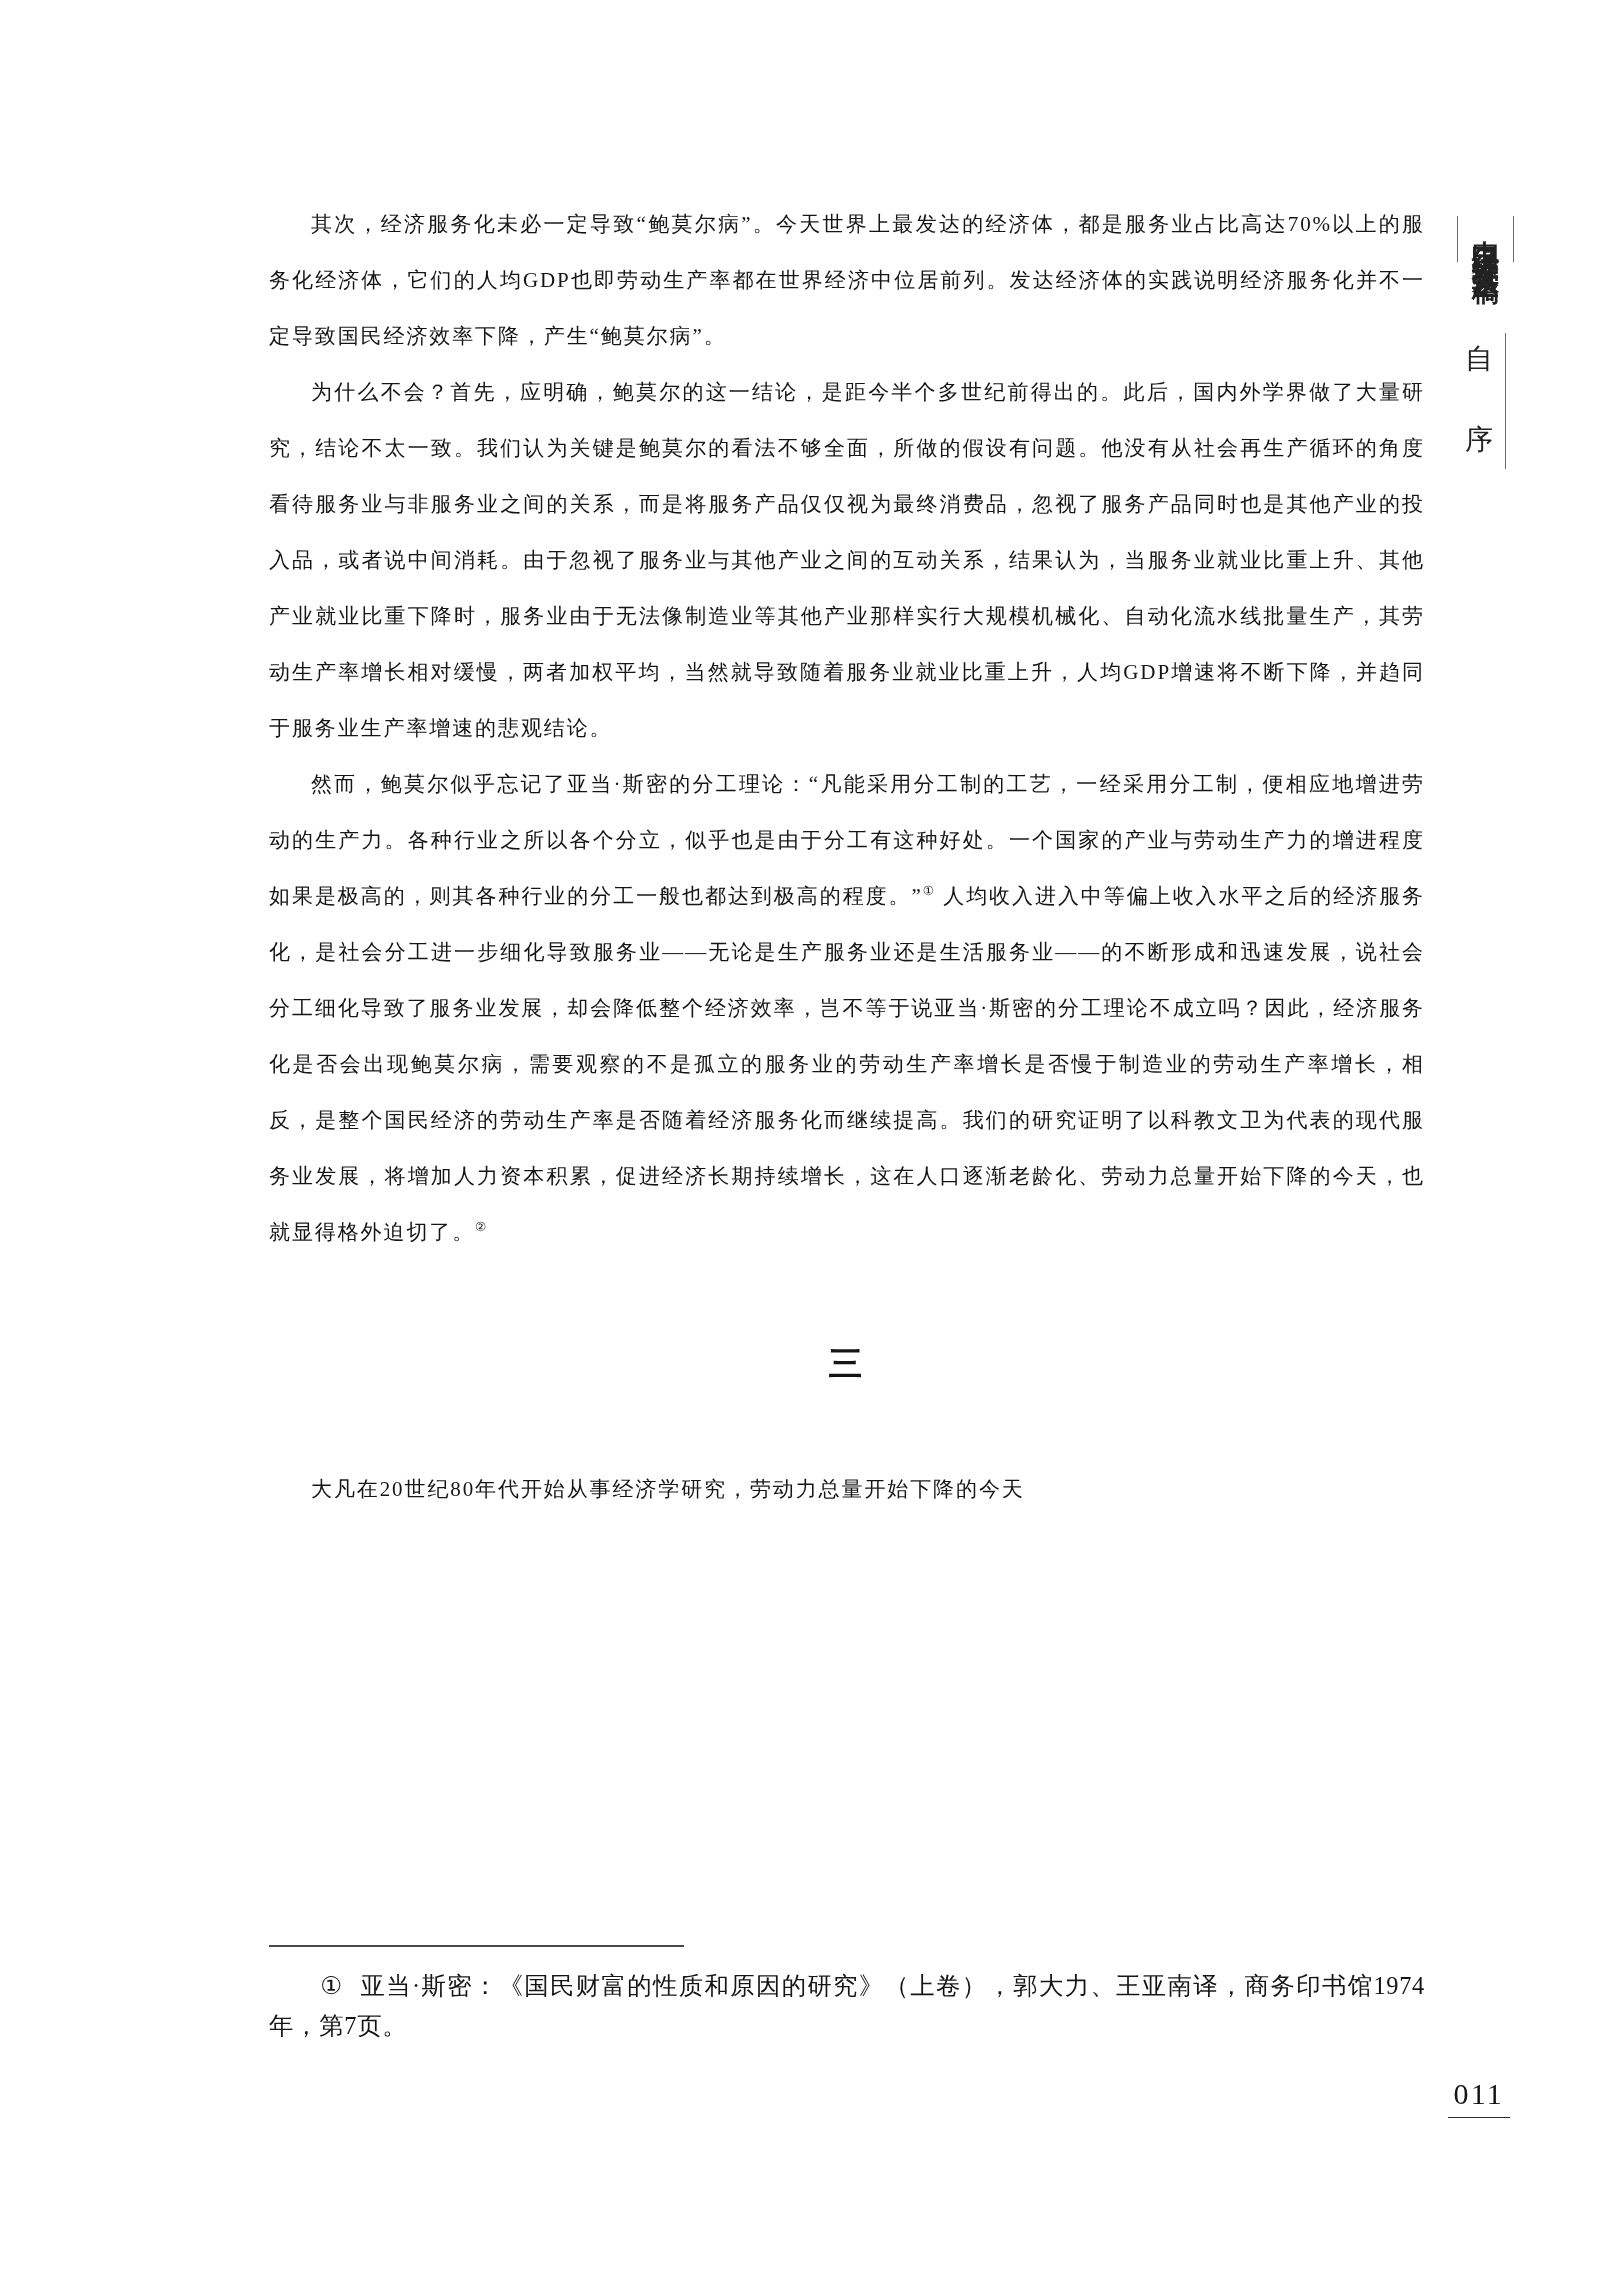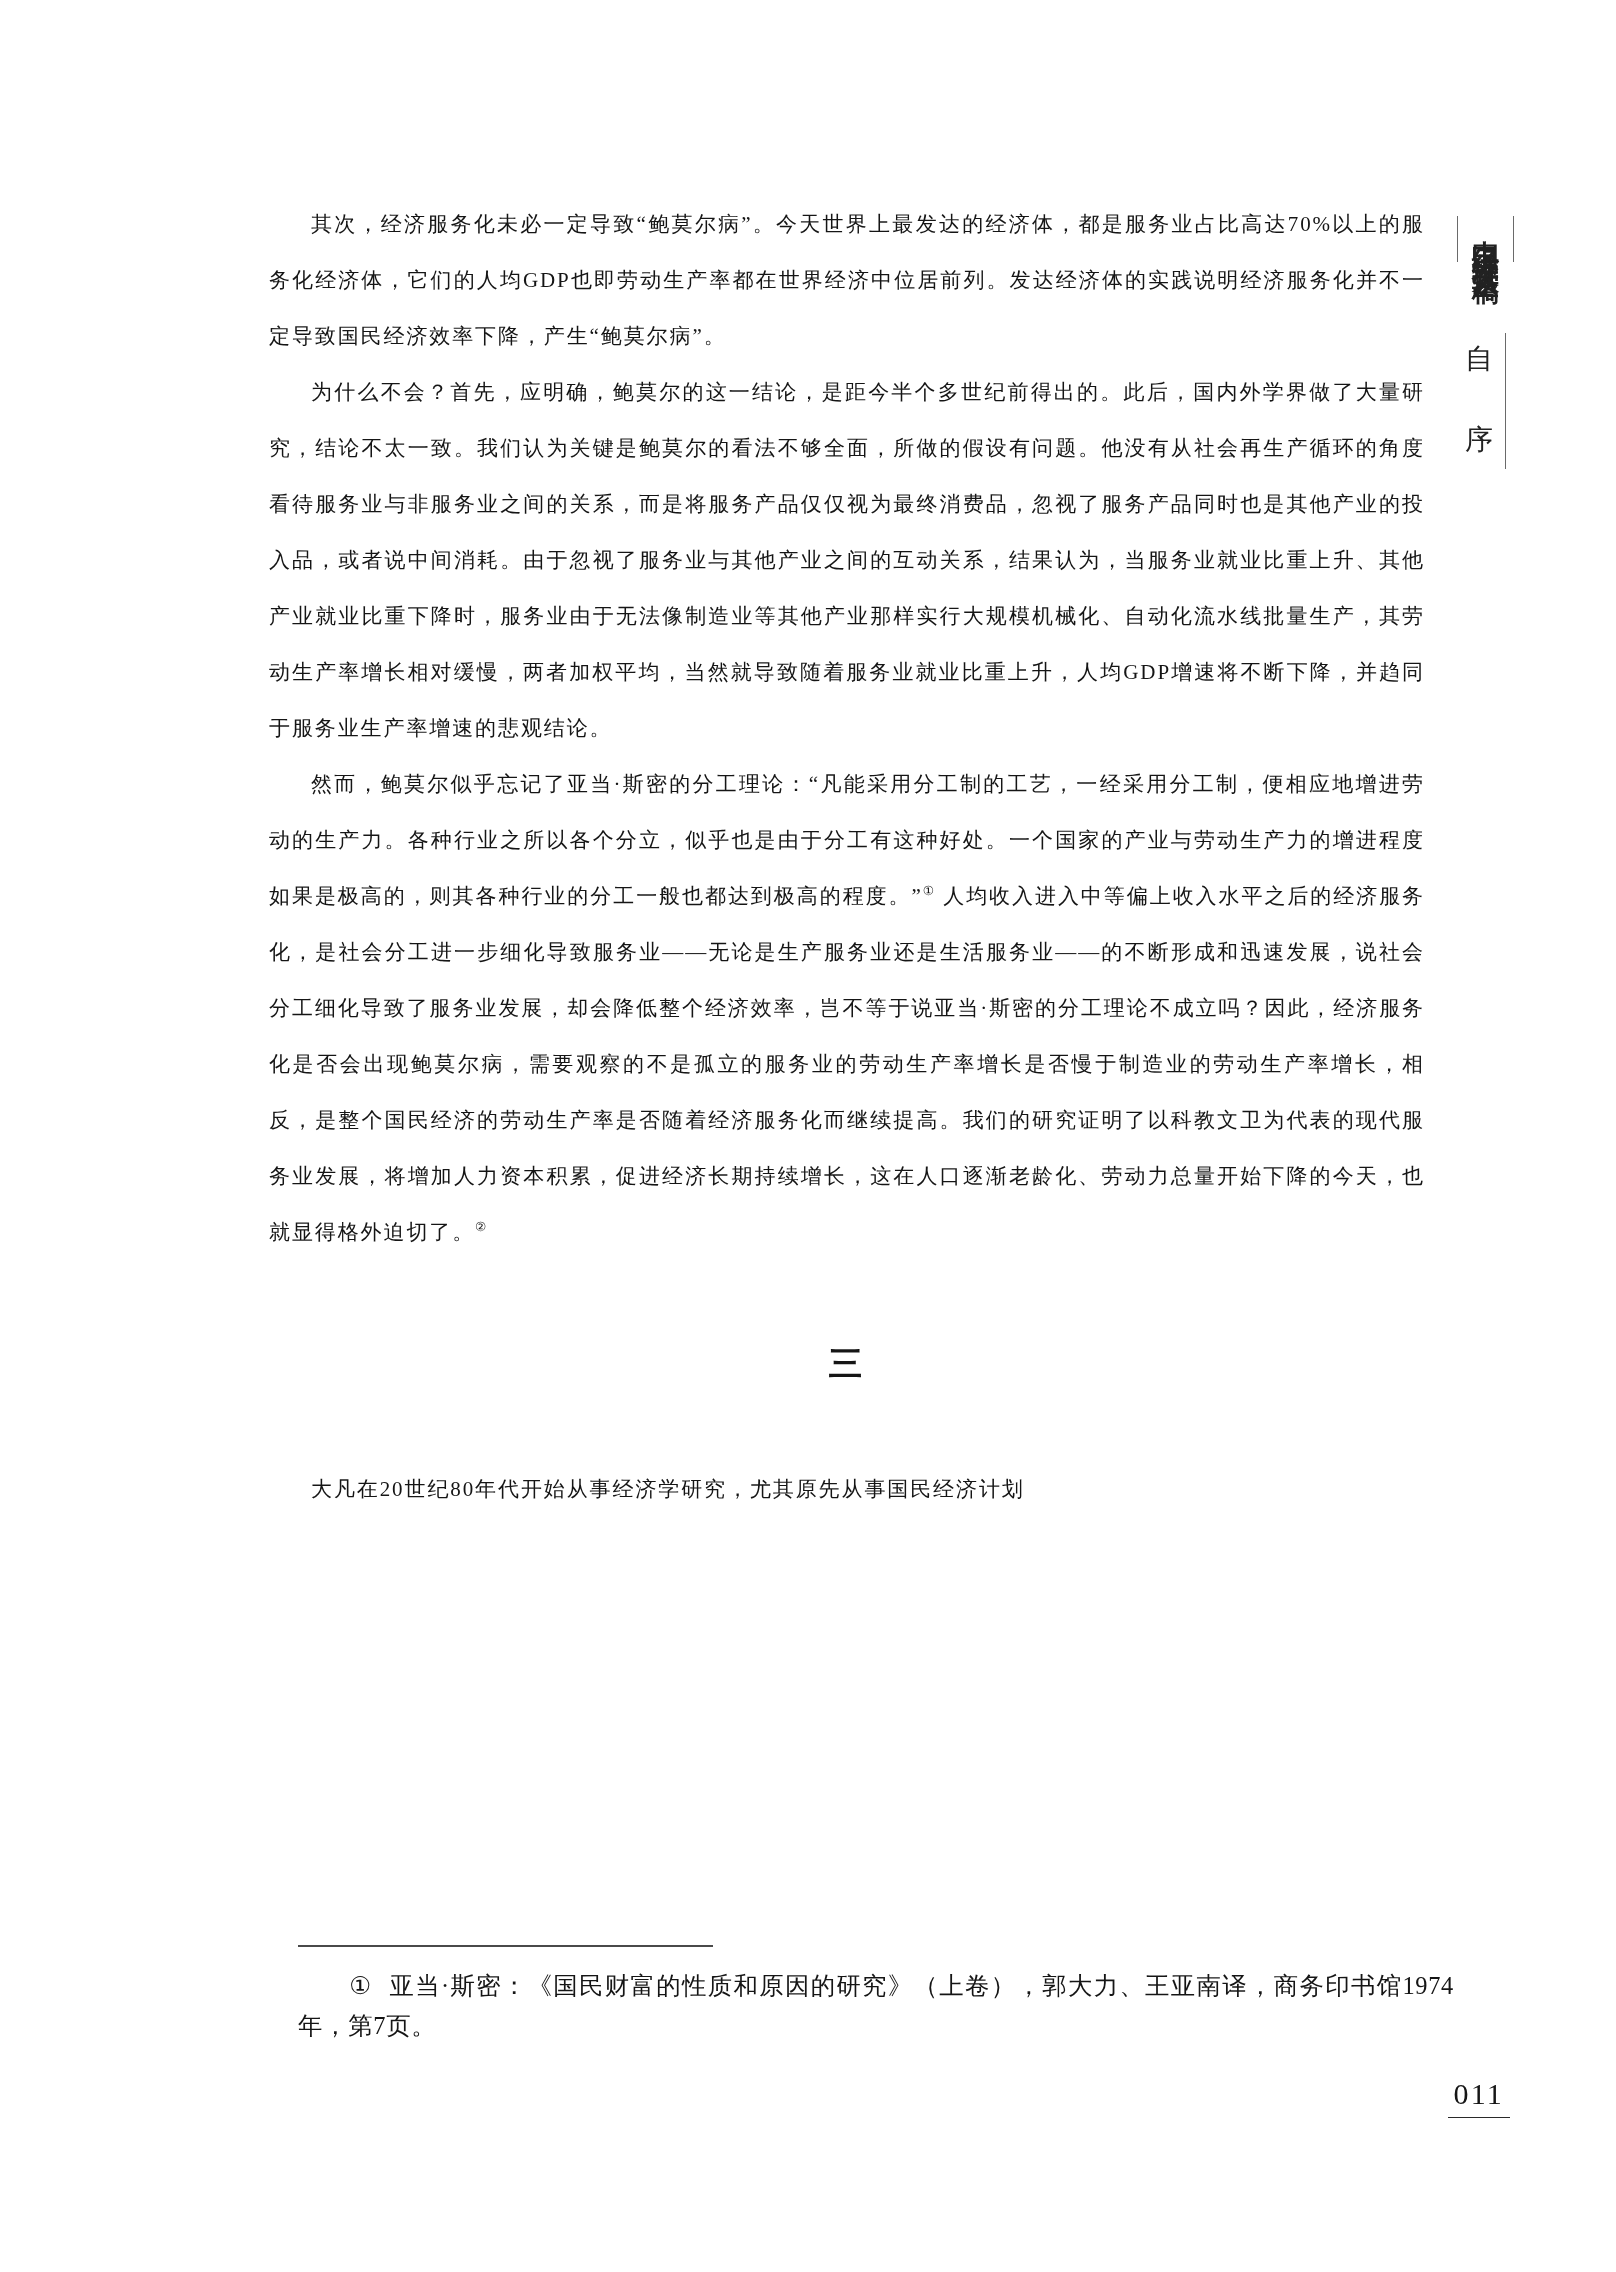--- a/index.html
+++ b/index.html
@@ -42,21 +42,20 @@
     letter-spacing: 3px;
     margin: 81px 0 74px 0;
   }
 
   
   .footnote-area {
     position: absolute;
     left: 269px;
     top: 1945px;
     width: 1156px;
-    margin-left: 29px;
   }
   .footnote-rule {
     width: 415px;
     height: 1.5px;
     background: #4a4a4a;
     margin-bottom: 19px;
   }
   .footnote {
     font-size: 24.4px;
     line-height: 40px;
@@ -114,21 +113,21 @@
   }
 </style>
 </head>
 <body>
 
 <div class="main-text">
   <p class="body-para">其次，经济服务化未必一定导致“鲍莫尔病”。今天世界上最发达的经济体，都是服务业占比高达70%以上的服务化经济体，它们的人均GDP也即劳动生产率都在世界经济中位居前列。发达经济体的实践说明经济服务化并不一定导致国民经济效率下降，产生“鲍莫尔病”。</p>
   <p class="body-para">为什么不会？首先，应明确，鲍莫尔的这一结论，是距今半个多世纪前得出的。此后，国内外学界做了大量研究，结论不太一致。我们认为关键是鲍莫尔的看法不够全面，所做的假设有问题。他没有从社会再生产循环的角度看待服务业与非服务业之间的关系，而是将服务产品仅仅视为最终消费品，忽视了服务产品同时也是其他产业的投入品，或者说中间消耗。由于忽视了服务业与其他产业之间的互动关系，结果认为，当服务业就业比重上升、其他产业就业比重下降时，服务业由于无法像制造业等其他产业那样实行大规模机械化、自动化流水线批量生产，其劳动生产率增长相对缓慢，两者加权平均，当然就导致随着服务业就业比重上升，人均GDP增速将不断下降，并趋同于服务业生产率增速的悲观结论。</p>
   <p class="body-para"><span>然而，鲍莫尔似乎忘记了亚当·斯密的分工理论：“凡能采用分工制的工艺，一经采用分工制，便相应地增进劳动的生产力。各种行业之所以各个分立，似乎也是由于分工有这种好处。一个国家的产业与劳动生产力的增进程度如果是极高的，则其各种行业的分工一般也都达到极高的程度。”</span><sup class="fn-ref">①</sup><span> 人均收入进入中等偏上收入水平之后的经济服务化，是社会分工进一步细化导致服务业——无论是生产服务业还是生活服务业——的不断形成和迅速发展，说社会分工细化导致了服务业发展，却会降低整个经济效率，岂不等于说亚当·斯密的分工理论不成立吗？因此，经济服务化是否会出现鲍莫尔病，需要观察的不是孤立的服务业的劳动生产率增长是否慢于制造业的劳动生产率增长，相反，是整个国民经济的劳动生产率是否随着经济服务化而继续提高。我们的研究证明了以科教文卫为代表的现代服务业发展，将增加人力资本积累，促进经济长期持续增长，这在人口逐渐老龄化、劳动力总量开始下降的今天，也就显得格外迫切了。</span><sup class="fn-ref">②</sup></p>
   <div class="section-heading">三</div>
-  <p class="body-para">大凡在20世纪80年代开始从事经济学研究，尤其原先从事国民经济计划</p>
+  <p class="body-para">大凡在20世纪80年代开始从事经济学研究，劳动力总量开始下降的今天</p>
 </div>
 
 <div class="footnote-area">
   <div class="footnote-rule"></div>
   <p class="footnote"><span class="fn-marker">①</span><span>亚当·斯密：《国民财富的性质和原因的研究》（上卷），郭大力、王亚南译，商务印书馆1974年，第7页。</span></p>
 </div>
 
 <div class="page-number">011</div>
 
 <div class="sidebar">

